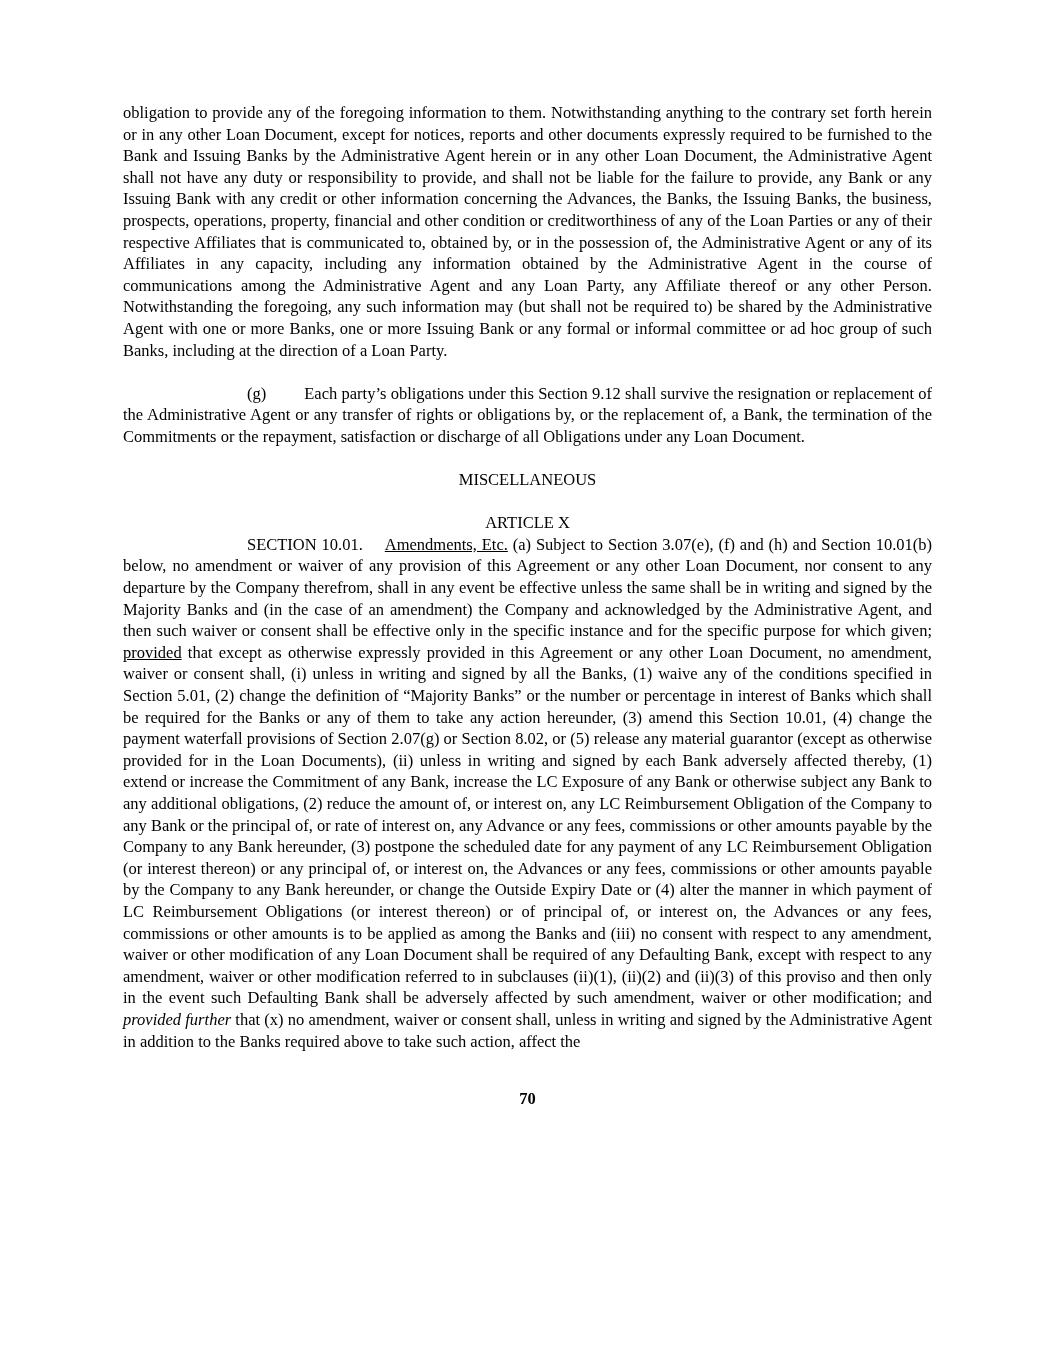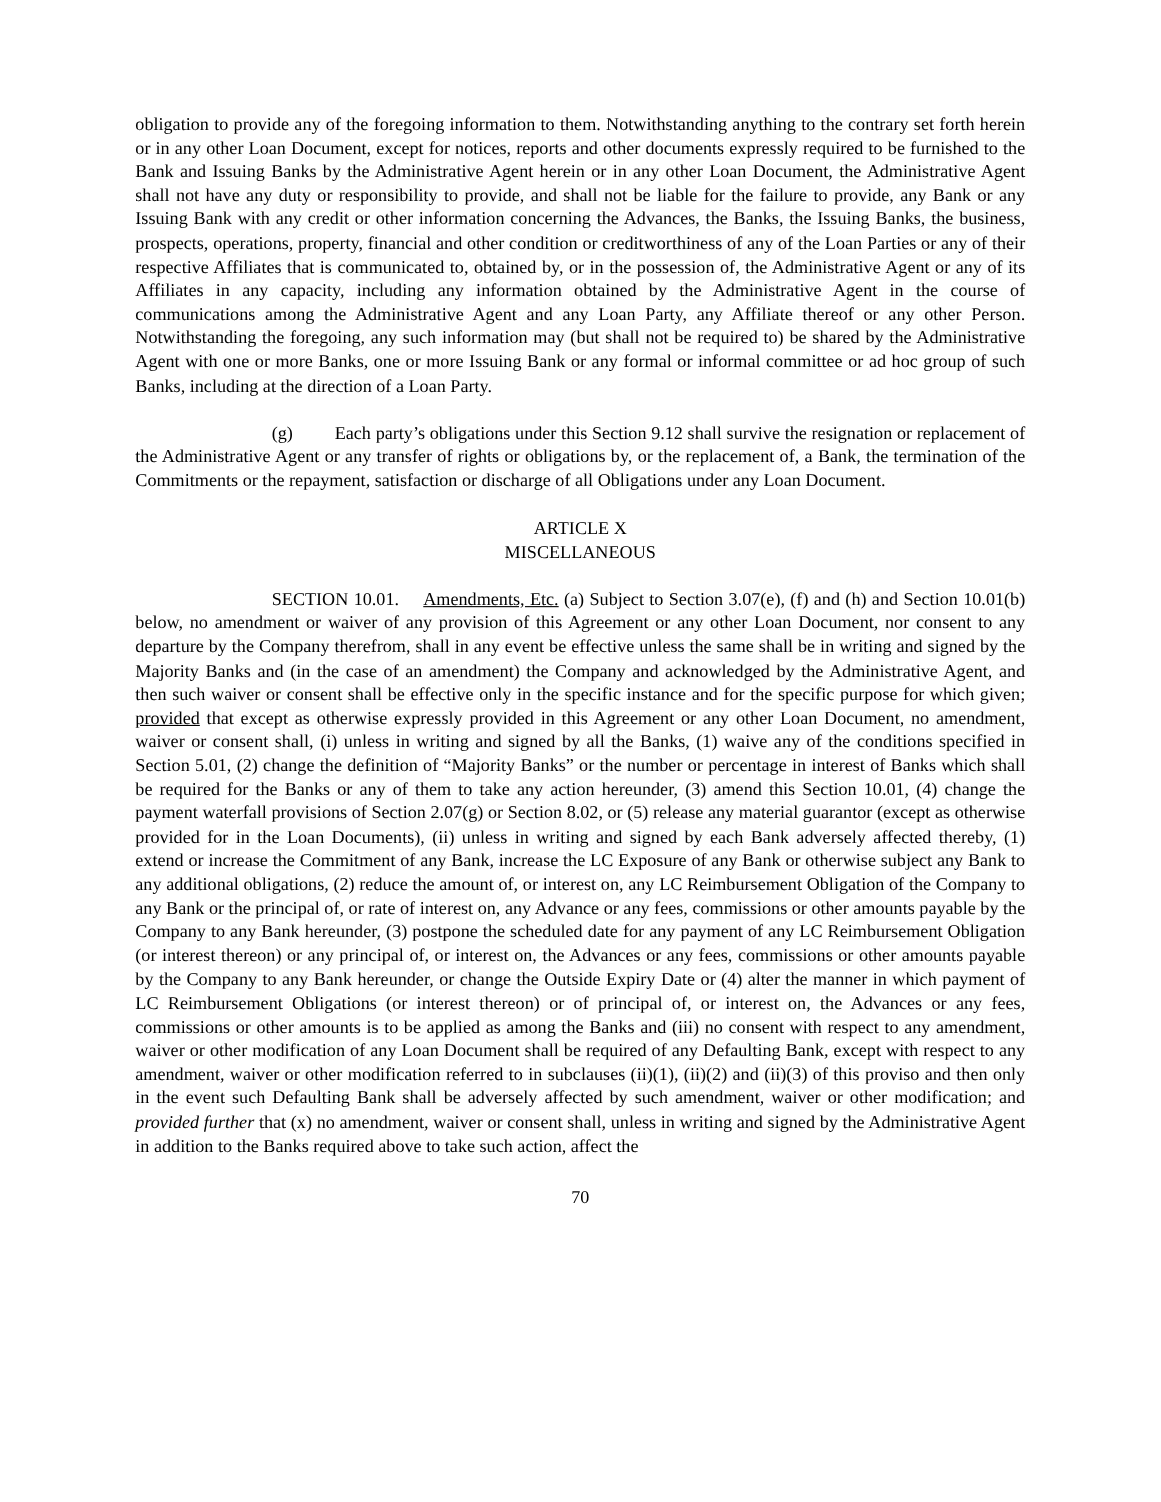--- a/index.html
+++ b/index.html
@@ -45,43 +45,44 @@
     display: inline-block;
     width: 38px;
   }
   .tab-sm {
     display: inline-block;
     width: 22px;
   }
   .pagenum {
     text-align: center;
     text-indent: 0;
-    margin-top: 26px;
+    margin-top: 36px;
     font-size: 16.5px;
     line-height: 21.6px;
+    font-weight: bold;
   }
 </style>
 </head>
 <body>
 
 <div class="page">
 
   <p class="para">
     <span>obligation to provide any of the foregoing information to them. Notwithstanding anything to the contrary set forth herein or in any other Loan Document, except for notices, reports and other documents expressly required to be furnished to the Bank and Issuing Banks by the Administrative Agent herein or in any other Loan Document, the Administrative Agent shall not have any duty or responsibility to provide, and shall not be liable for the failure to provide, any Bank or any Issuing Bank with any credit or other information concerning the Advances, the Banks, the Issuing Banks, the business, prospects, operations, property, financial and other condition or creditworthiness of any of the Loan Parties or any of their respective Affiliates that is communicated to, obtained by, or in the possession of, the Administrative Agent or any of its Affiliates in any capacity, including any information obtained by the Administrative Agent in the course of communications among the Administrative Agent and any Loan Party, any Affiliate thereof or any other Person.  Notwithstanding the foregoing, any such information may (but shall not be required to) be shared by the Administrative Agent with one or more Banks, one or more Issuing Bank or any formal or informal committee or ad hoc group of such Banks, including at the direction of a Loan Party.</span>
   </p>
 
   <p class="para indent">
     <span>(g)</span><span class="tab"></span><span>Each party’s obligations under this Section 9.12 shall survive the resignation or replacement of the Administrative Agent or any transfer of rights or obligations by, or the replacement of, a Bank, the termination of the Commitments or the repayment, satisfaction or discharge of all Obligations under any Loan Document.</span>
   </p>
 
+  <p class="para center heading-gap">
+    <span>MISCELLANEOUS</span>
+  </p>
   <p class="para center">
     <span>ARTICLE X</span>
-  </p>
-  <p class="para center heading-gap">
-    <span>MISCELLANEOUS</span>
   </p>
 
   <p class="para indent">
     <span>SECTION 10.01.</span><span class="tab-sm"></span><span class="u">Amendments, Etc.</span><span> (a) Subject to Section 3.07(e), (f) and (h) and Section 10.01(b) below, no amendment or waiver of any provision of this Agreement or any other Loan Document, nor consent to any departure by the Company therefrom, shall in any event be effective unless the same shall be in writing and signed by the Majority Banks and (in the case of an amendment) the Company and acknowledged by the Administrative Agent, and then such waiver or consent shall be effective only in the specific instance and for the specific purpose for which given; </span><span class="u">provided</span><span> that except as otherwise expressly provided in this Agreement or any other Loan Document, no amendment, waiver or consent shall, (i) unless in writing and signed by all the Banks, (1) waive any of the conditions specified in Section 5.01, (2) change the definition of “Majority Banks” or the number or percentage in interest of Banks which shall be required for the Banks or any of them to take any action hereunder, (3) amend this Section 10.01, (4) change the payment waterfall provisions of Section 2.07(g) or Section 8.02, or (5) release any material guarantor (except as otherwise provided for in the Loan Documents), (ii) unless in writing and signed by each Bank adversely affected thereby, (1) extend or increase the Commitment of any Bank, increase the LC Exposure of any Bank or otherwise subject any Bank to any additional obligations, (2) reduce the amount of, or interest on, any LC Reimbursement Obligation of the Company to any Bank or the principal of, or rate of interest on, any Advance or any fees, commissions or other amounts payable by the Company to any Bank hereunder, (3) postpone the scheduled date for any payment of any LC Reimbursement Obligation (or interest thereon) or any principal of, or interest on, the Advances or any fees, commissions or other amounts payable by the Company to any Bank hereunder, or change the Outside Expiry Date or (4) alter the manner in which payment of LC Reimbursement Obligations (or interest thereon) or of principal of, or interest on, the Advances or any fees, commissions or other amounts is to be applied as among the Banks and (iii) no consent with respect to any amendment, waiver or other modification of any Loan Document shall be required of any Defaulting Bank, except with respect to any amendment, waiver or other modification referred to in subclauses (ii)(1), (ii)(2) and (ii)(3) of this proviso and then only in the event such Defaulting Bank shall be adversely affected by such amendment, waiver or other modification; and </span><span class="i">provided further</span><span> that (x) no amendment, waiver or consent shall, unless in writing and signed by the Administrative Agent in addition to the Banks required above to take such action, affect the</span>
   </p>
 
   <p class="pagenum">
     <span>70</span>
   </p>
 

